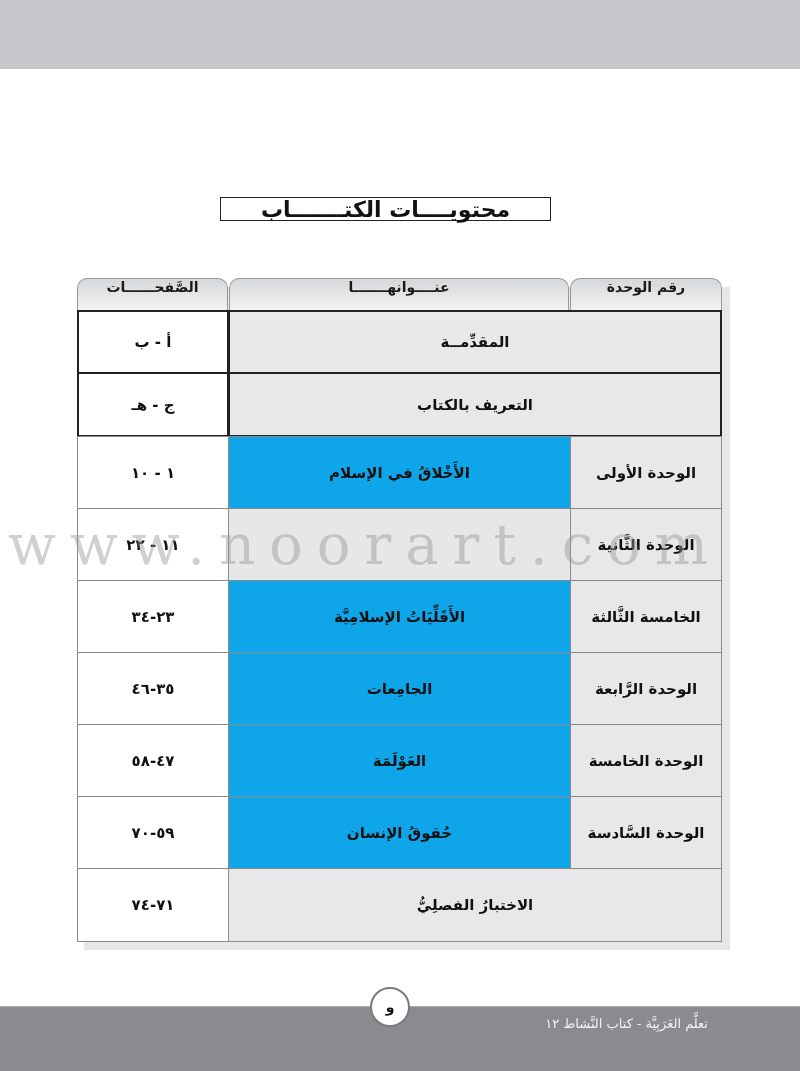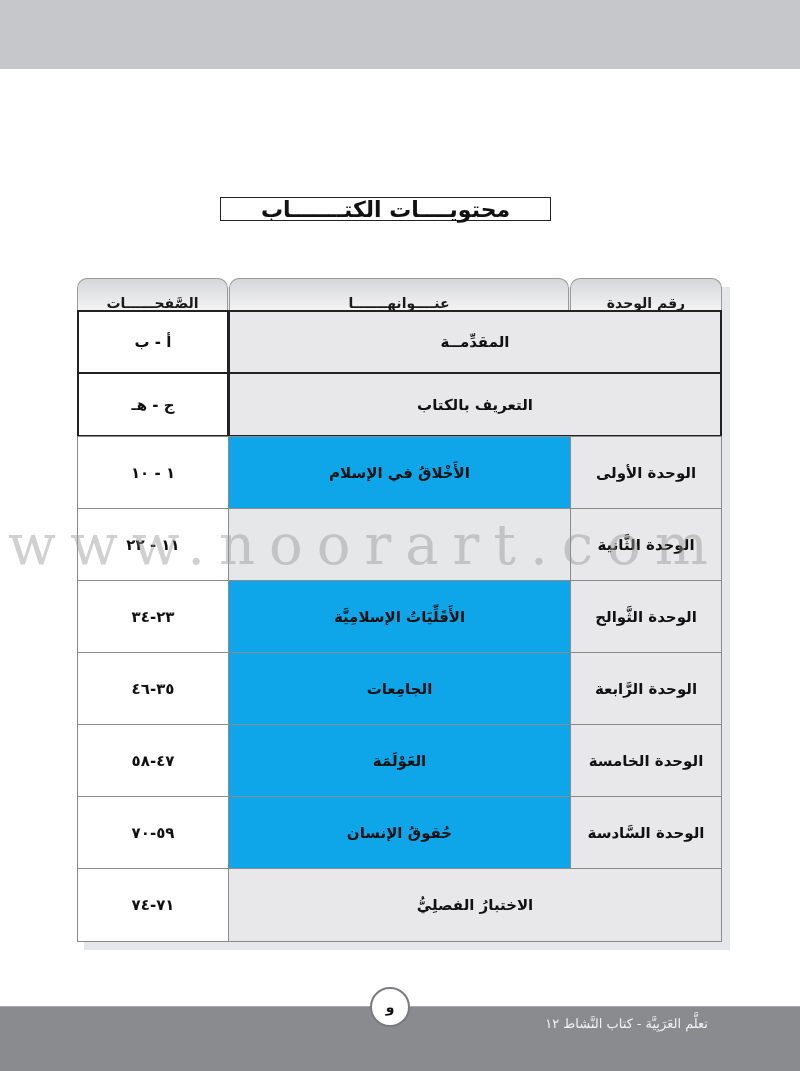--- a/index.html
+++ b/index.html
@@ -18,21 +18,21 @@
   .shadow {
     position: absolute; left: 84px; top: 287px; width: 646px; height: 663px;
     background: #e6e7e9;
   }
 
   .tab {
     position: absolute; top: 278px; height: 33px;
     border: 1px solid #9a9a9a; border-bottom: none;
     border-radius: 10px 10px 0 0;
     background: linear-gradient(#d6d7d9, #f4f4f5);
-    display: flex; align-items: flex-end; justify-content: center;
+    display: flex; align-items: flex-start; justify-content: center;
     font-size: 14px; font-weight: bold; direction: rtl; color: #1a1a1a;
   }
   .tab-pages { left: 77px; width: 151px; }
   .tab-title { left: 229px; width: 340px; }
   .tab-unit  { left: 570px; width: 152px; }
 
   .table {
     position: absolute; left: 77px; top: 310px; width: 645px;
   }
   .row { position: absolute; left: 0; width: 645px; }
@@ -107,21 +107,21 @@
   <div class="row" style="top:126px; height:73px;">
     <div class="cell c-unit">الوحدة الأولى</div>
     <div class="cell c-title">الأَخْلاقُ في الإسلام</div>
     <div class="cell c-pages">١ - ١٠</div>
   </div>
   <div class="row" style="top:198px; height:73px;">
     <div class="cell c-unit">الوحدة الثَّانية</div>
     <div class="cell c-pages">١١ - ٢٢</div>
   </div>
   <div class="row" style="top:270px; height:73px;">
-    <div class="cell c-unit">الوحدة الثَّوالح</div>
+    <div class="cell c-unit">الخامسة الثَّالثة</div>
     <div class="cell c-title">الأَقَلِّيَاتُ الإسلامِيَّة</div>
     <div class="cell c-pages">٢٣-٣٤</div>
   </div>
   <div class="row" style="top:342px; height:73px;">
     <div class="cell c-unit">الوحدة الرَّابعة</div>
     <div class="cell c-title">الجامِعات</div>
     <div class="cell c-pages">٣٥-٤٦</div>
   </div>
   <div class="row" style="top:414px; height:73px;">
     <div class="cell c-unit">الوحدة الخامسة</div>

